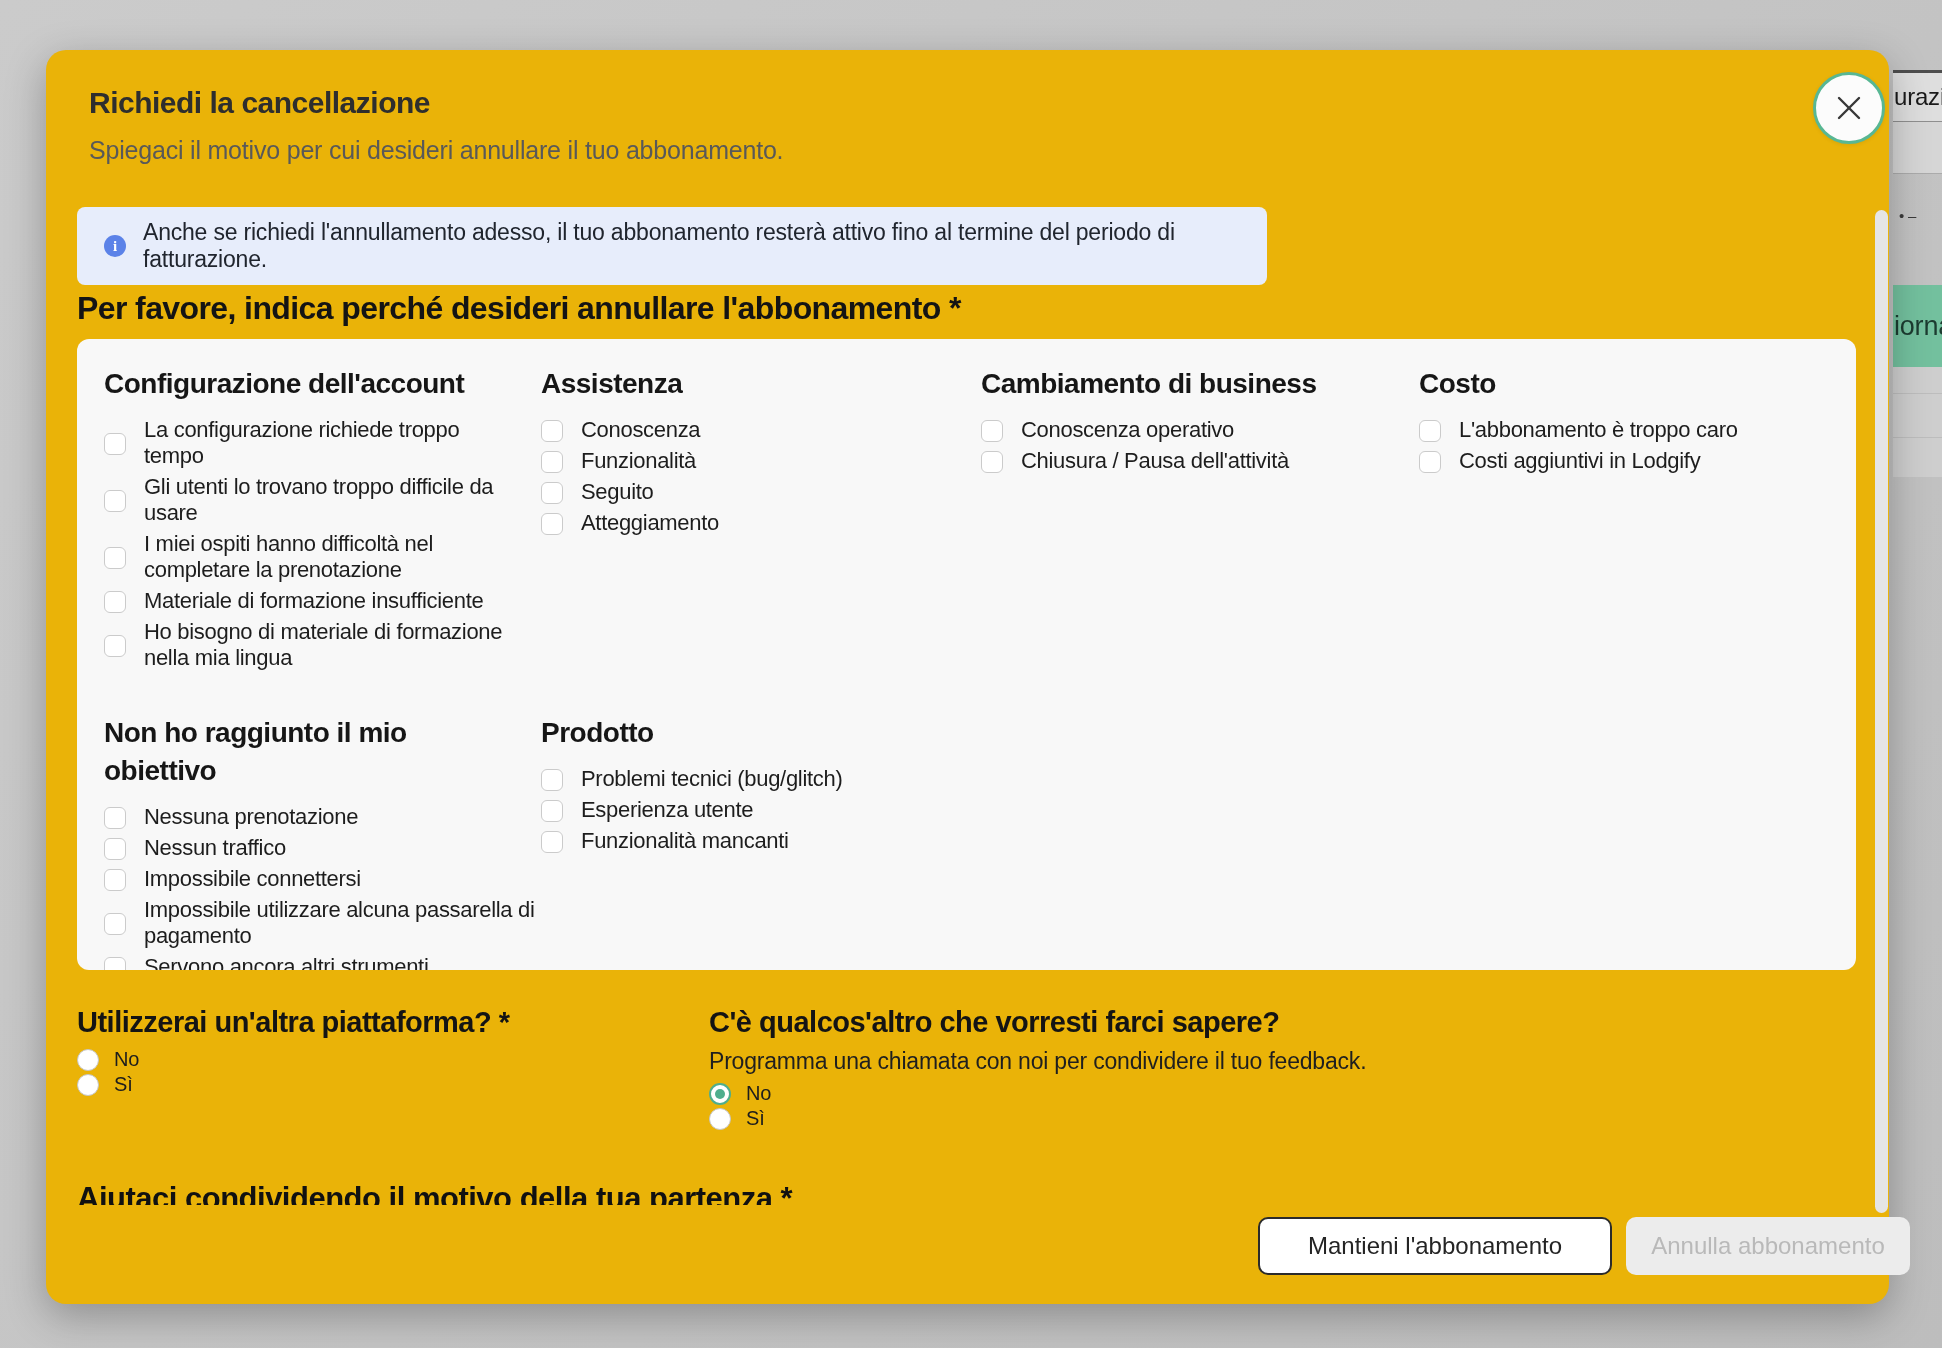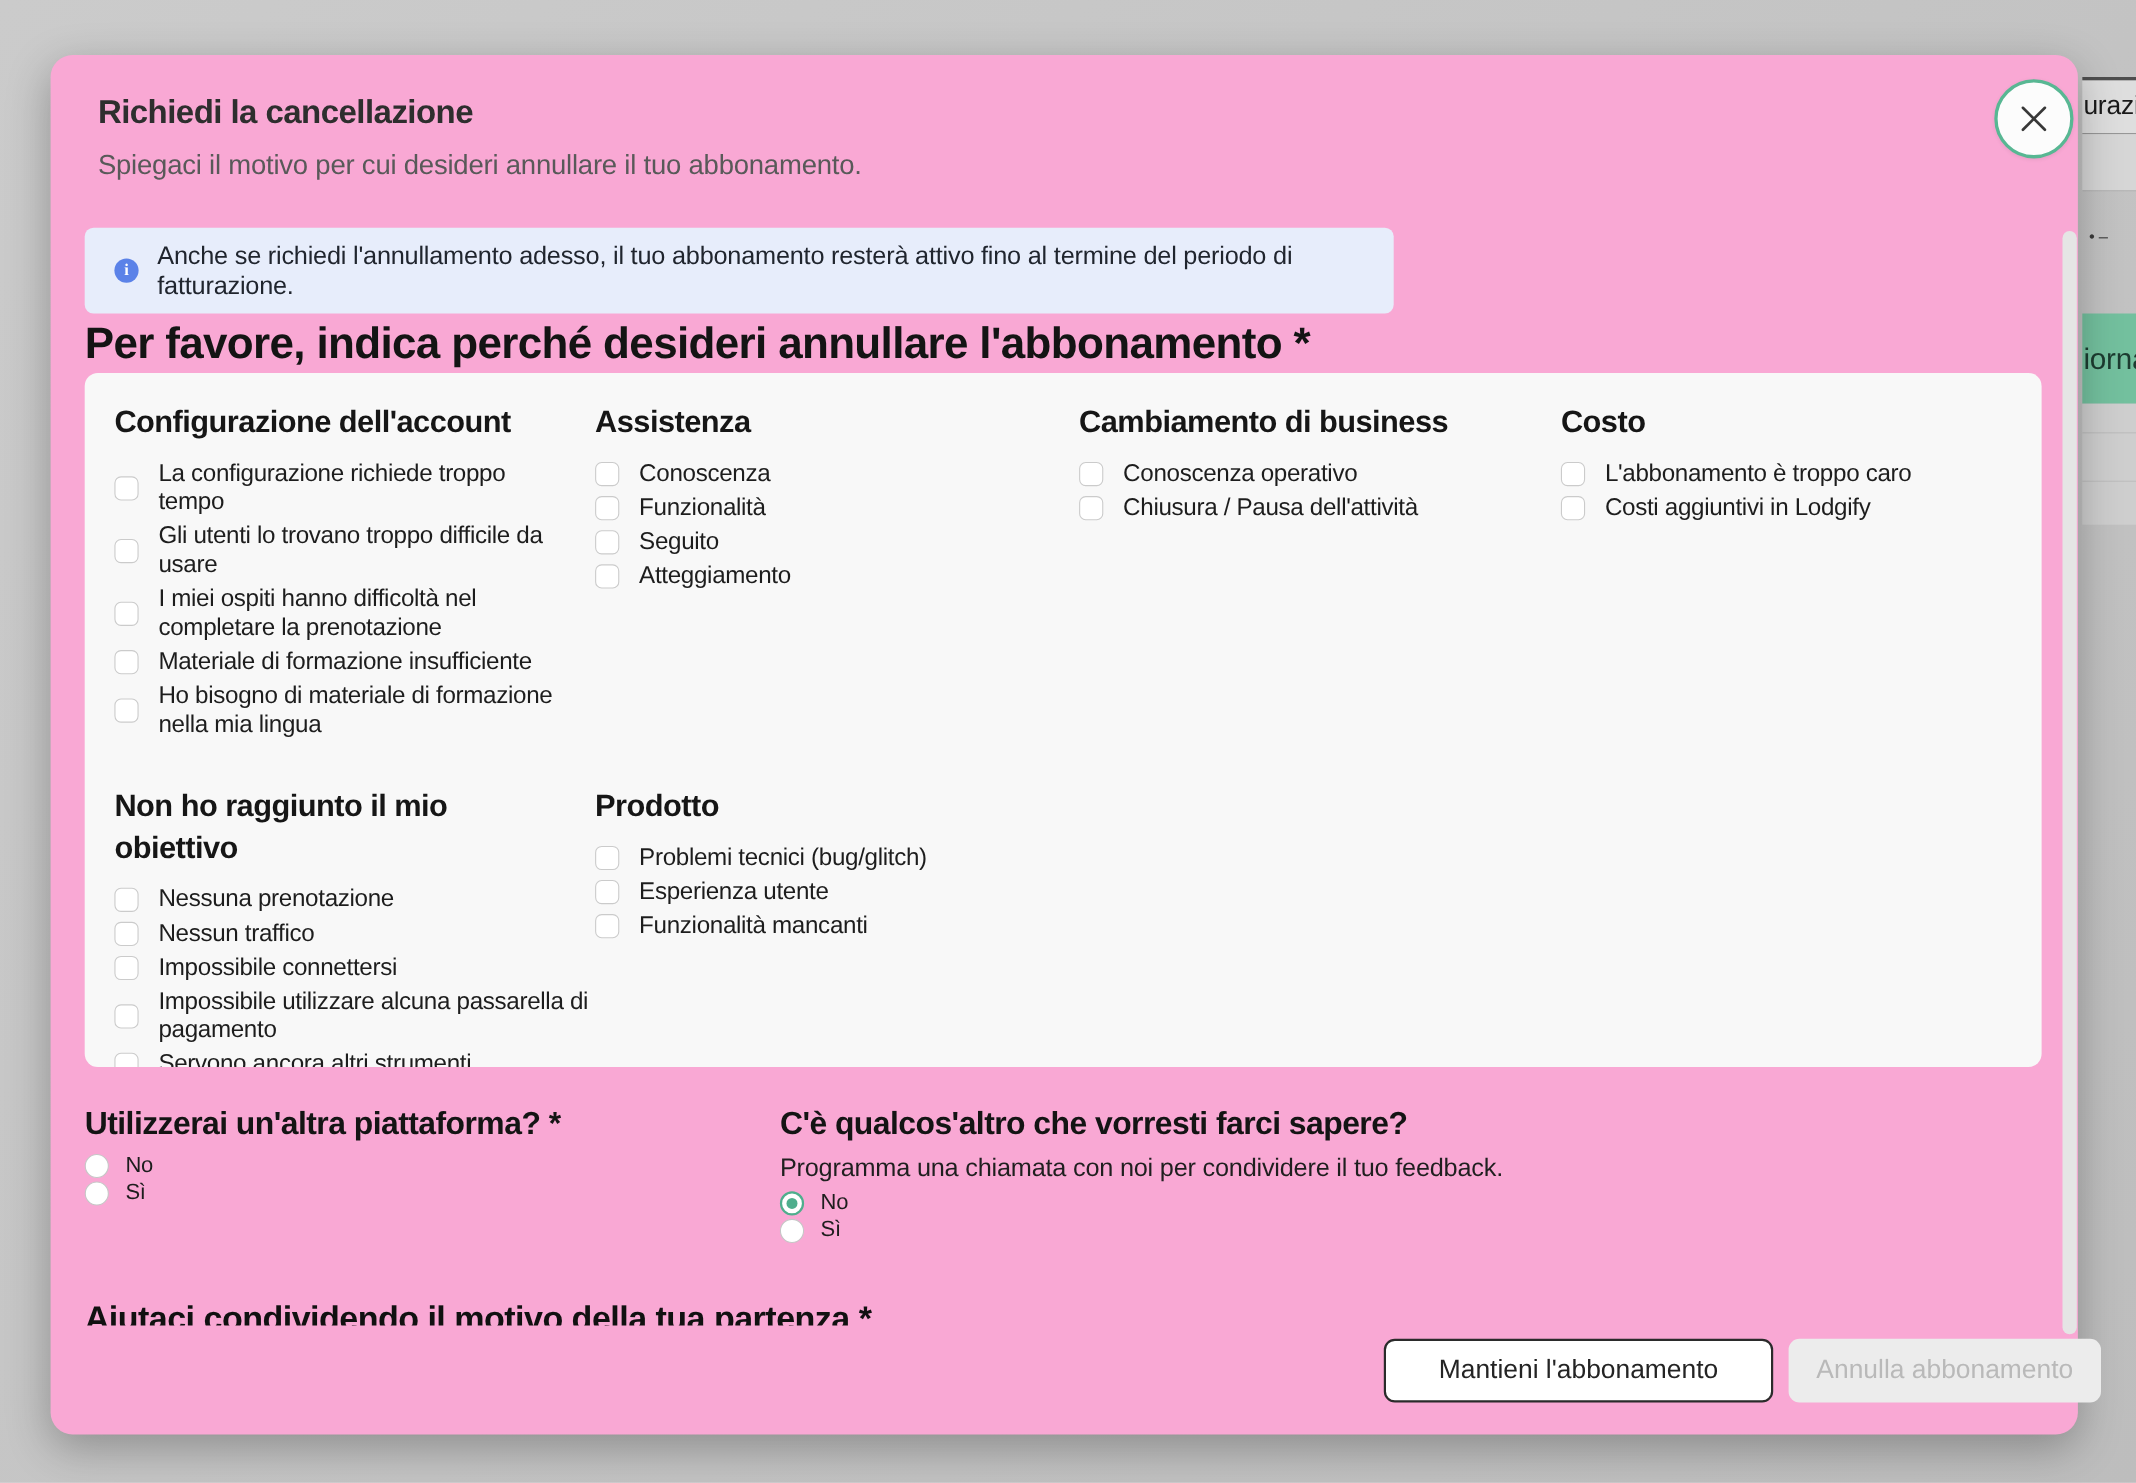--- a/index.html
+++ b/index.html
@@ -14,35 +14,35 @@
   .bg-tabstrip{position:absolute;left:0;top:70px;width:49px;height:48px;background:#dedede;
     border-top:3px solid #4e4e4e;border-bottom:1px solid #8f8f8f;overflow:hidden;}
   .bg-tabstrip span{font-size:24px;color:#1a1a1a;position:absolute;left:1px;top:10px;white-space:nowrap;}
   .bg-strip2{position:absolute;left:0;top:122px;width:49px;height:51px;background:#d6d6d6;border-bottom:1px solid #ababab;}
   .bg-dots{position:absolute;left:6px;top:207px;font-size:15px;color:#3a3a3a;white-space:nowrap;}
   .bg-greenbtn{position:absolute;left:0;top:285px;width:49px;height:82px;background:#73c09e;overflow:hidden;}
   .bg-greenbtn span{font-size:27px;color:#1c3b30;position:absolute;left:1px;top:26px;white-space:nowrap;}
   .bg-rows{position:absolute;left:0;top:367px;width:49px;height:110px;background:#cecece;}
   .bg-line{position:absolute;left:0;width:49px;height:1px;background:#bdbdbd;}
   
-  .modal{position:absolute;left:46px;top:50px;width:1843px;height:1254px;background:#f9a8d4;
+  .modal{position:absolute;left:46px;top:50px;width:1843px;height:1254px;background:#eab308;
     border-radius:20px;box-shadow:0 12px 40px rgba(0,0,0,.28);}
   .m-title{position:absolute;left:43px;top:36px;font-size:30px;font-weight:700;color:#2e2e2e;letter-spacing:-0.5px;}
   .m-sub{position:absolute;left:43px;top:86px;font-size:25px;color:#595959;}
   .close-btn{position:absolute;left:1767px;top:22px;width:72px;height:72px;border-radius:50%;
     background:#fcfcfc;border:3px solid #58b793;box-sizing:border-box;cursor:pointer;
     display:flex;align-items:center;justify-content:center;box-shadow:0 1px 4px rgba(0,0,0,.08);}
   
   .banner{position:absolute;left:31px;top:157px;width:1190px;height:78px;background:#e7edfb;border-radius:8px;
     display:flex;align-items:center;padding-left:27px;box-sizing:border-box;}
   .info-ic{width:22px;height:22px;border-radius:50%;background:#5b82e8;color:#fff;flex:0 0 22px;
     font-size:15px;font-weight:700;display:flex;align-items:center;justify-content:center;margin-right:17px;
     font-family:"Liberation Serif","DejaVu Serif",serif;}
   .banner-text{font-size:23px;color:#20252e;}
-  .reason-h{position:absolute;left:31px;top:240px;font-size:40px;font-weight:700;color:#141414;letter-spacing:-0.6px;}
+  .reason-h{position:absolute;left:31px;top:240px;font-size:32px;font-weight:700;color:#141414;letter-spacing:-0.6px;}
   
   .panel{position:absolute;left:31px;top:289px;width:1779px;height:631px;background:#f8f8f8;border-radius:12px;
     padding:26px 0 0 27px;box-sizing:border-box;overflow:hidden;}
   .grid{display:grid;grid-template-columns:437px 440px 438px 1fr;grid-row-gap:38px;align-items:start;}
   .group h3{margin:0 0 14px 0;font-size:28px;font-weight:700;color:#161616;letter-spacing:-0.5px;line-height:38px;}
   .group.narrow-title h3{max-width:370px;}
   .chk-item{display:flex;align-items:center;margin:0 0 5px 0;}
   .chk{width:22px;height:22px;flex:0 0 22px;border:1.5px solid #cbcbcb;border-radius:6px;background:#fff;
     margin:2px 18px 0 0;box-sizing:border-box;cursor:pointer;}
   .chk-label{font-size:22px;line-height:26px;color:#1d1d1d;letter-spacing:-0.3px;}

